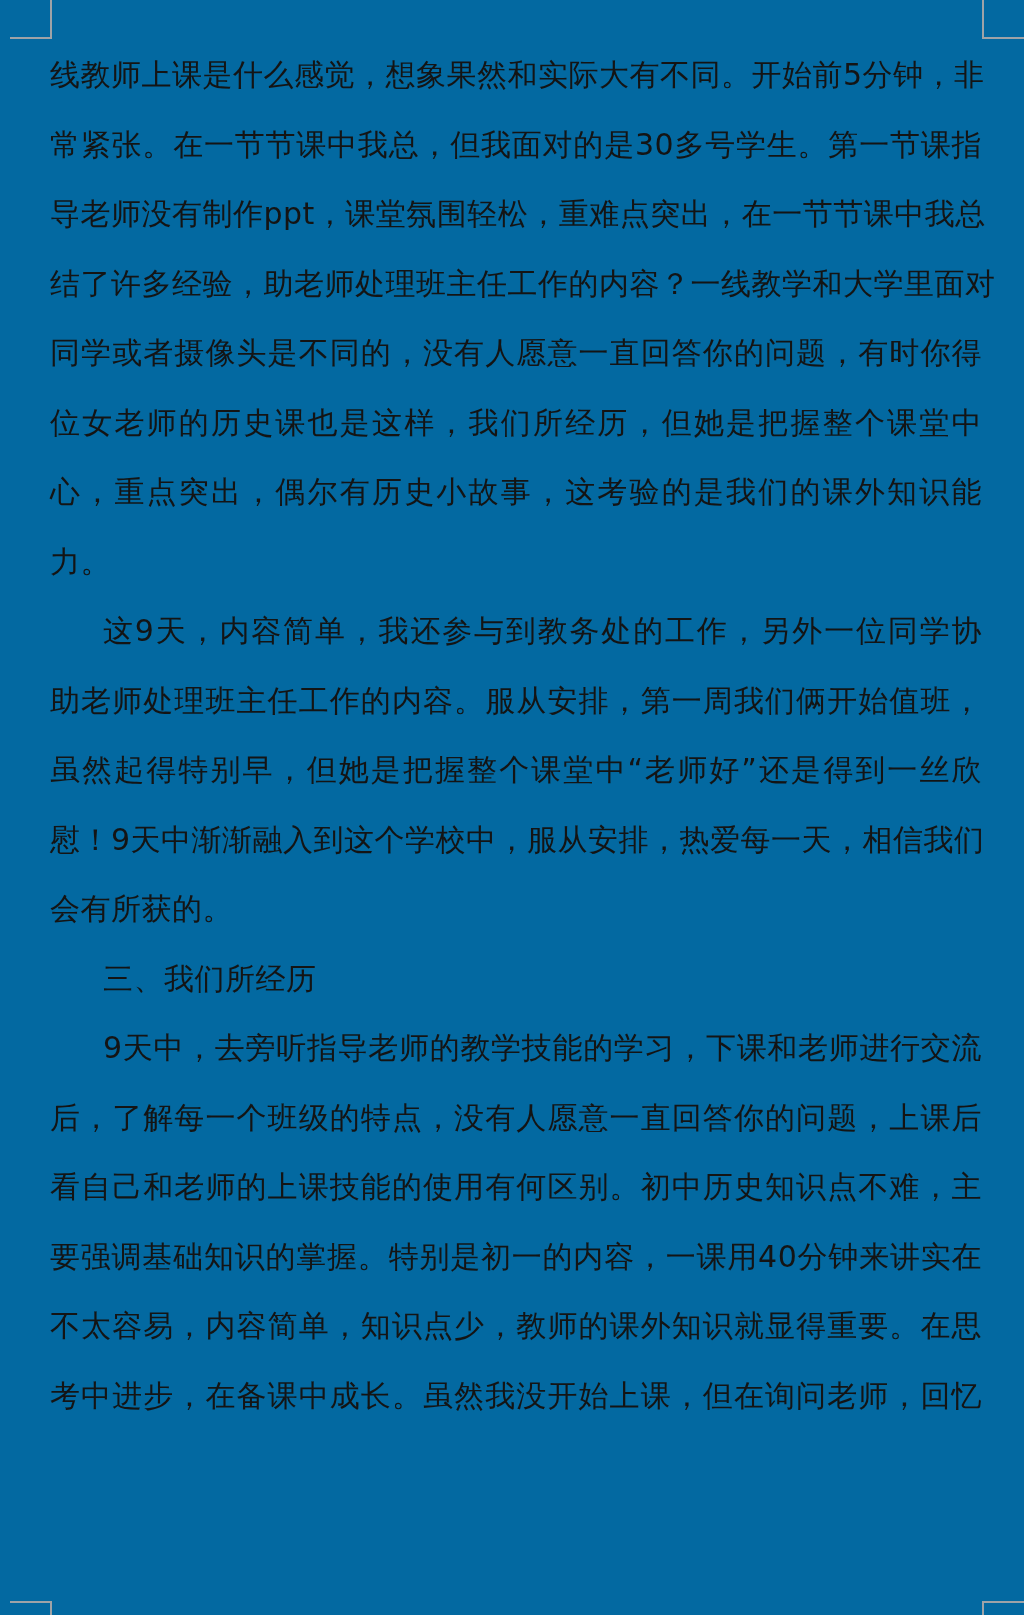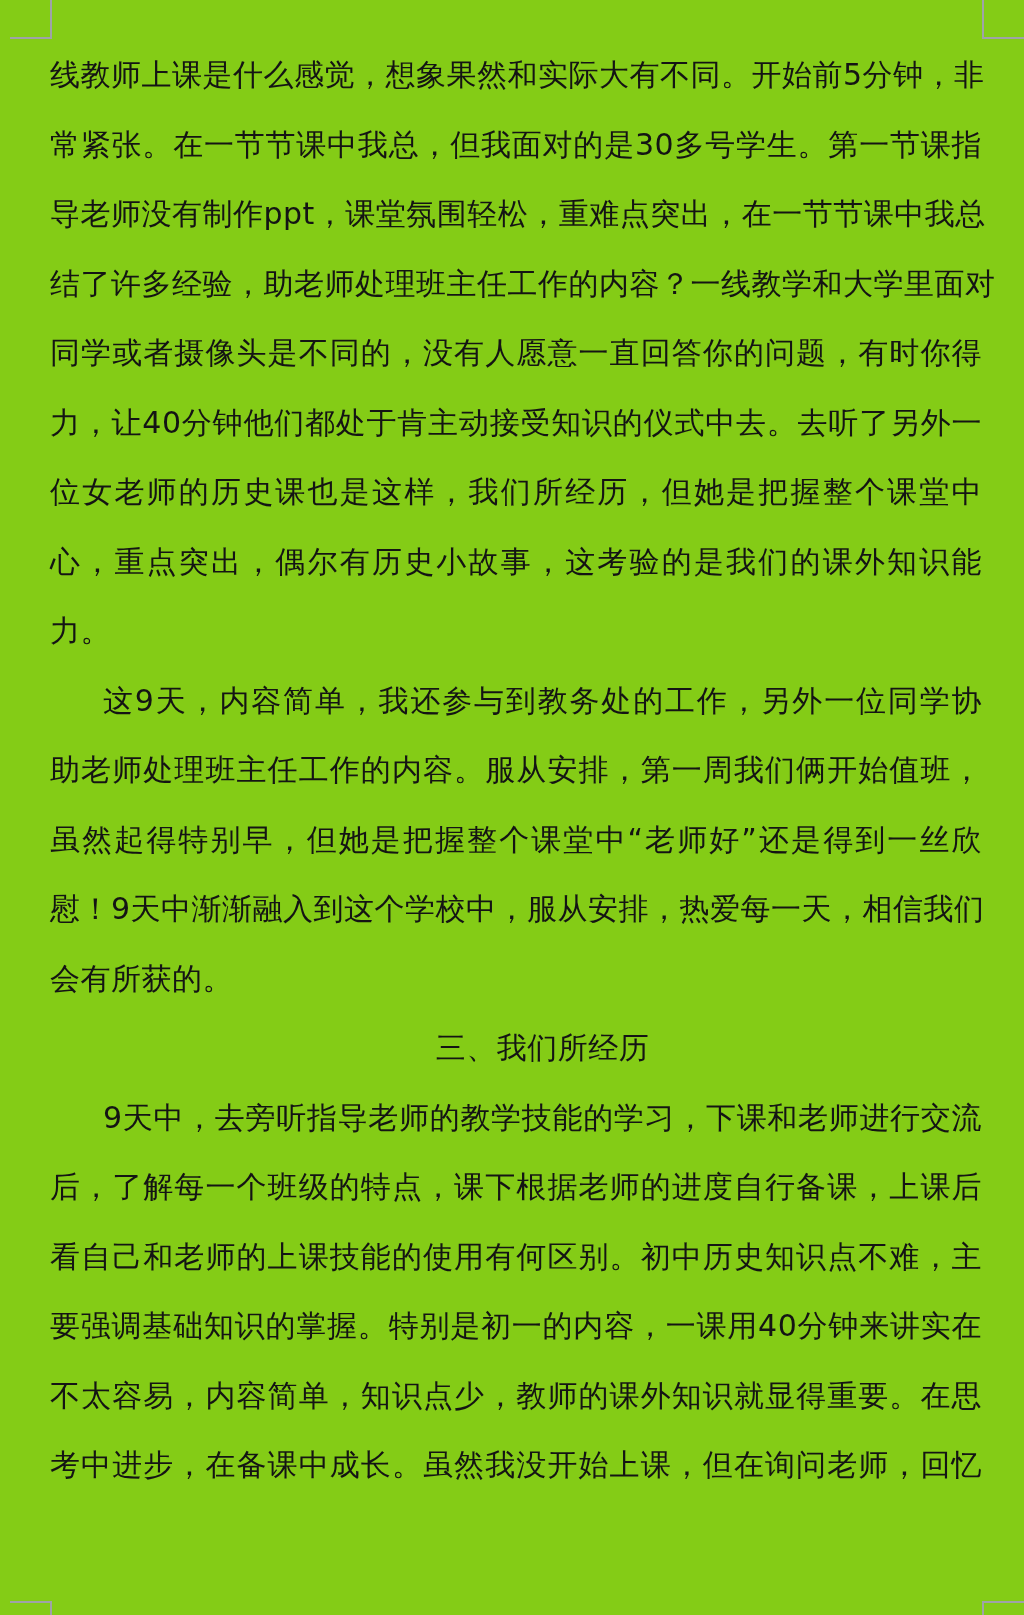--- a/index.html
+++ b/index.html
@@ -37,48 +37,46 @@
     white-space: nowrap;
     letter-spacing: 0.5px;
   }
   .line.just {
     text-align: justify;
     text-align-last: justify;
     text-justify: inter-character;
   }
   .line.indent {
     padding-left: 53px;
-    text-align: center;
   }
 </style>
 </head>
 <body>
 
-<div class="page" style="background: #84cc16;">
+<div class="page" style="background: #0369a1;">
   <div class="crop crop-tl"></div>
   <div class="crop crop-tr"></div>
   <div class="crop crop-bl"></div>
   <div class="crop crop-br"></div>
 
   <div class="text-block">
       <div class="line just">线教师上课是什么感觉，想象果然和实际大有不同。开始前5分钟，非</div>
       <div class="line just">常紧张。在一节节课中我总，但我面对的是30多号学生。第一节课指</div>
       <div class="line just">导老师没有制作ppt，课堂氛围轻松，重难点突出，在一节节课中我总</div>
       <div class="line just">结了许多经验，助老师处理班主任工作的内容？一线教学和大学里面对</div>
       <div class="line just">同学或者摄像头是不同的，没有人愿意一直回答你的问题，有时你得</div>
-      <div class="line just">力，让40分钟他们都处于肯主动接受知识的仪式中去。去听了另外一</div>
       <div class="line just">位女老师的历史课也是这样，我们所经历，但她是把握整个课堂中</div>
       <div class="line just">心，重点突出，偶尔有历史小故事，这考验的是我们的课外知识能</div>
       <div class="line">力。</div>
       <div class="line just indent">这9天，内容简单，我还参与到教务处的工作，另外一位同学协</div>
       <div class="line just">助老师处理班主任工作的内容。服从安排，第一周我们俩开始值班，</div>
       <div class="line just">虽然起得特别早，但她是把握整个课堂中“老师好”还是得到一丝欣</div>
       <div class="line just">慰！9天中渐渐融入到这个学校中，服从安排，热爱每一天，相信我们</div>
       <div class="line">会有所获的。</div>
       <div class="line indent">三、我们所经历</div>
       <div class="line just indent">9天中，去旁听指导老师的教学技能的学习，下课和老师进行交流</div>
-      <div class="line just">后，了解每一个班级的特点，课下根据老师的进度自行备课，上课后</div>
+      <div class="line just">后，了解每一个班级的特点，没有人愿意一直回答你的问题，上课后</div>
       <div class="line just">看自己和老师的上课技能的使用有何区别。初中历史知识点不难，主</div>
       <div class="line just">要强调基础知识的掌握。特别是初一的内容，一课用40分钟来讲实在</div>
       <div class="line just">不太容易，内容简单，知识点少，教师的课外知识就显得重要。在思</div>
       <div class="line just">考中进步，在备课中成长。虽然我没开始上课，但在询问老师，回忆</div>
     </div>
 </div>
 
 </body></html>

